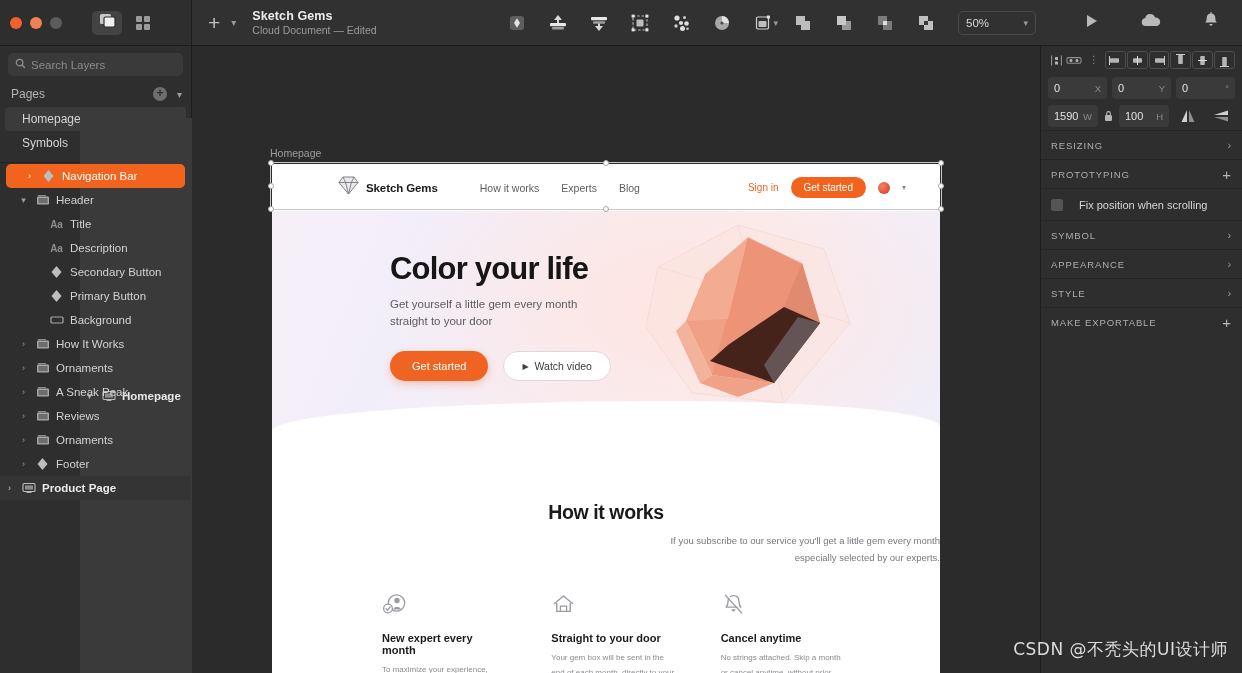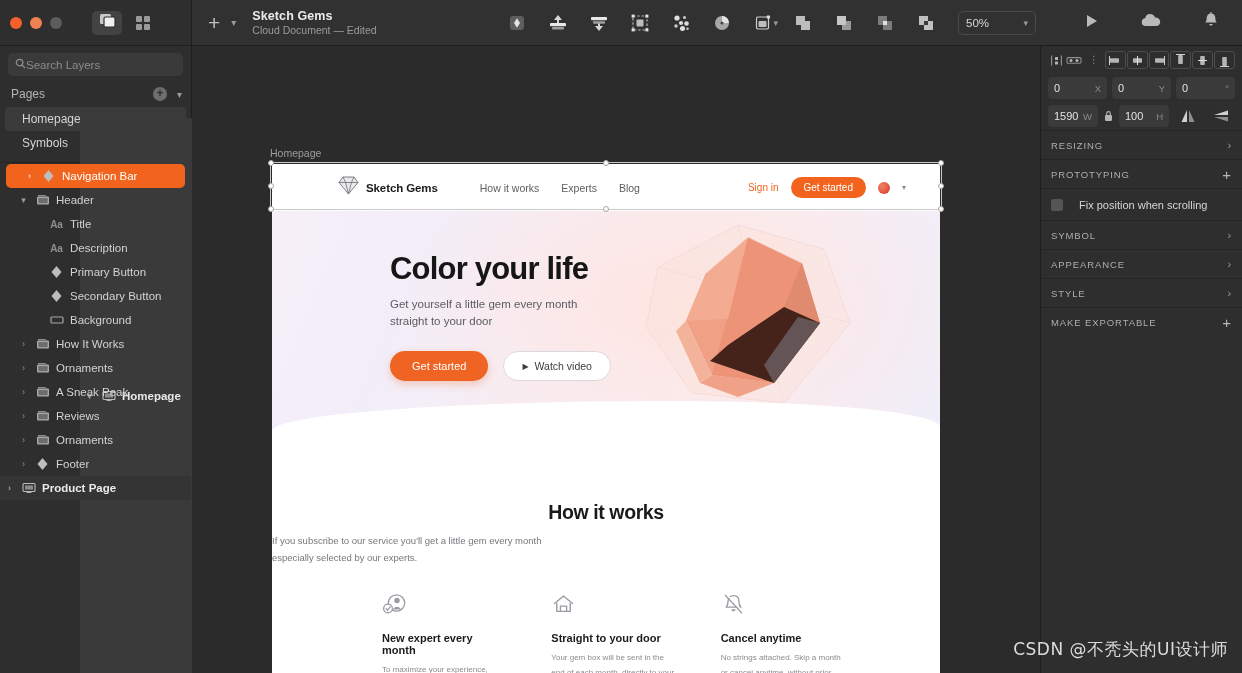--- a/index.html
+++ b/index.html
@@ -65,21 +65,21 @@
 
   
   .sidebar {
     width: 192px; flex: 0 0 192px;
     background: #2e2e2e; display: flex; flex-direction: column;
     border-right: 1px solid #1d1d1d; min-height: 0;
   }
   .search-wrap { padding: 7px 8px 5px 8px; }
   .search {
     height: 23px; background: #3a3a3a; border-radius: 5px;
-    display: flex; align-items: center; padding: 0 7px;
+    display: flex; align-items: center; gap: 5px; padding: 0 7px;
   }
   .search .sq { color: #8e8e8e; font-size: 11px; }
   .search .sp { color: #8b8b8b; font-size: 11.5px; }
 
   .pages-hdr {
     display: flex; align-items: center; height: 26px;
     padding: 0 9px 0 11px; color: #b5b5b5; font-size: 12px;
   }
   .pages-hdr .sp { flex: 1; }
   .plus-circle {
@@ -177,21 +177,21 @@
   .btn-ghost .pl { font-size: 8px; color: #3c3c42; }
   .gem { position: absolute; right: 22px; top: -14px; width: 330px; height: 250px; }
   .hero-ground {
     position: absolute; left: 0; right: 0; bottom: -6px; height: 64px;
     background: #fff; border-radius: 60% 40% 0 0 / 30px 26px 0 0;
   }
 
   
   .hiw { position: relative; background: #fff; padding: 42px 0 0 0; height: 260px; overflow: hidden; }
   .hiw h2 { text-align: center; font-size: 19.5px; color: #1a1a1a; font-weight: bold; letter-spacing: -.4px; }
-  .hiw .sub { text-align: left; font-size: 9.5px; color: #77777e; line-height: 1.75; margin-top: 9px; }
+  .hiw .sub { text-align: right; font-size: 9.5px; color: #77777e; line-height: 1.75; margin-top: 9px; }
   .features { display: flex; padding: 26px 96px 0 110px; gap: 46px; position: relative; }
   .feat { width: 160px; }
   .feat .ic { height: 26px; margin-bottom: 14px; }
   .feat h3 { font-size: 11px; color: #1b1b1b; font-weight: bold; margin-bottom: 7px; }
   .feat p { font-size: 8px; color: #8b8b91; line-height: 1.85; }
 
   
   .inspector {
     width: 202px; flex: 0 0 202px; background: #2e2e2e;
     border-left: 1px solid #1d1d1d; min-height: 0;
@@ -472,30 +472,30 @@
             </span>
             <span class="nm">Description</span>
           </div>
           <div class="layer" style="padding-left: 32px;">
             <span class="disc"></span>
             <span class="ico">
               <svg width="13" height="14" viewBox="0 0 13 14">
                 <path d="M6.5 1 L11.5 7 L6.5 13 L1.5 7 Z" fill="#bdbdbd"></path>
               </svg>
             </span>
-            <span class="nm">Primary Button</span>
+            <span class="nm">Secondary Button</span>
           </div>
           <div class="layer" style="padding-left: 32px;">
             <span class="disc"></span>
             <span class="ico">
               <svg width="13" height="14" viewBox="0 0 13 14">
                 <path d="M6.5 1 L11.5 7 L6.5 13 L1.5 7 Z" fill="#bdbdbd"></path>
               </svg>
             </span>
-            <span class="nm">Secondary Button</span>
+            <span class="nm">Primary Button</span>
           </div>
           <div class="layer" style="padding-left: 32px;">
             <span class="disc"></span>
             <span class="ico">
               <svg width="14" height="10" viewBox="0 0 14 10">
                 <rect x="1" y="2" width="12" height="6" rx="1" fill="none" stroke="#a8a8a8" stroke-width="1.2"></rect>
               </svg>
             </span>
             <span class="nm">Background</span>
           </div>

